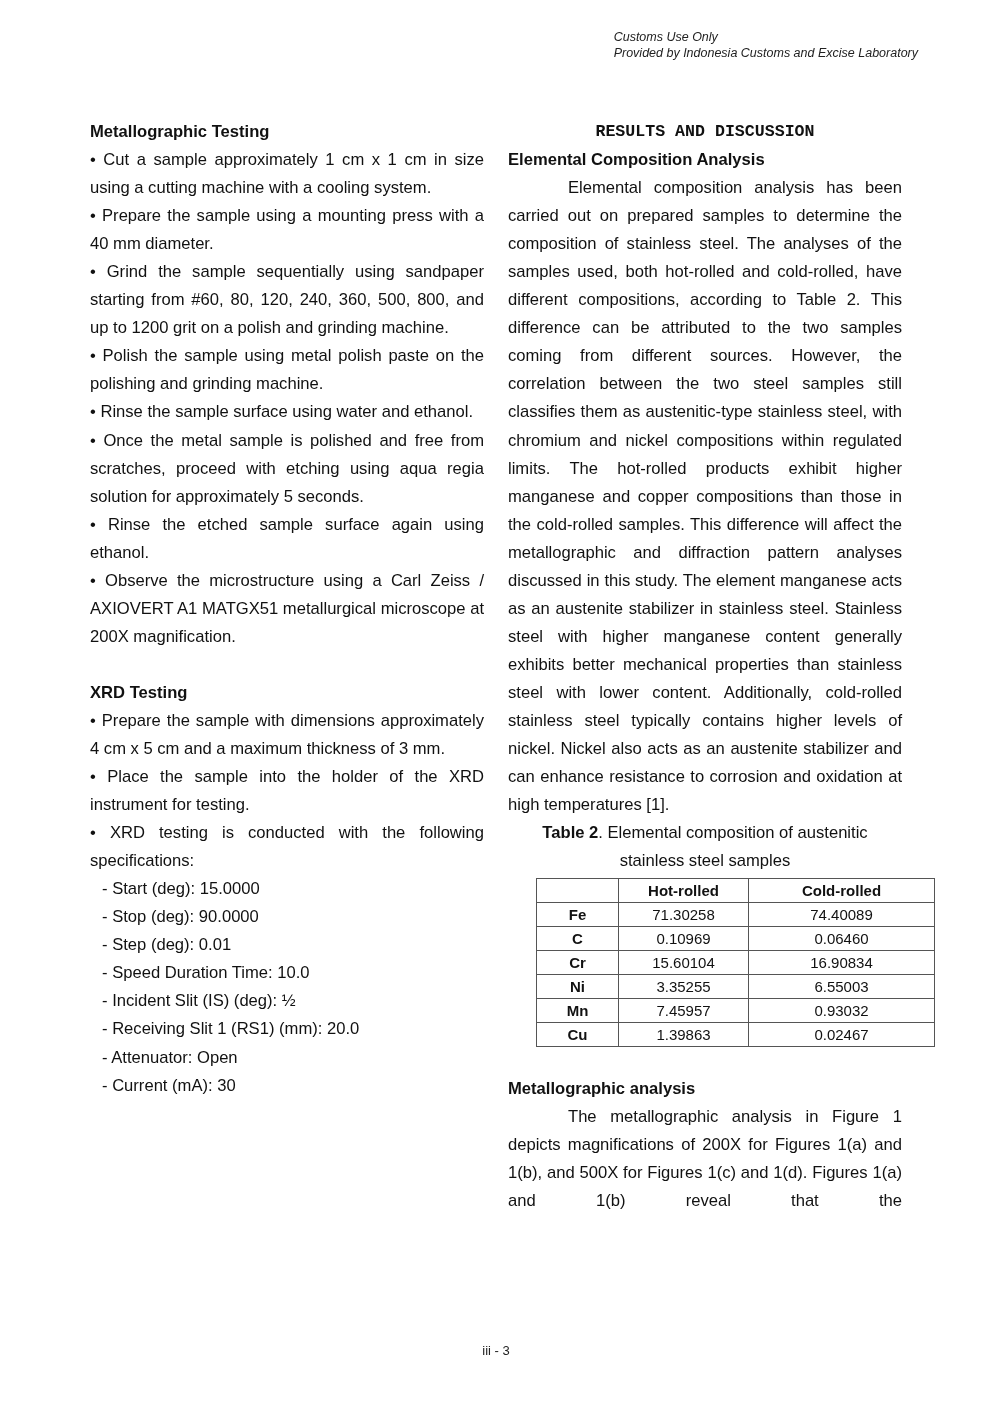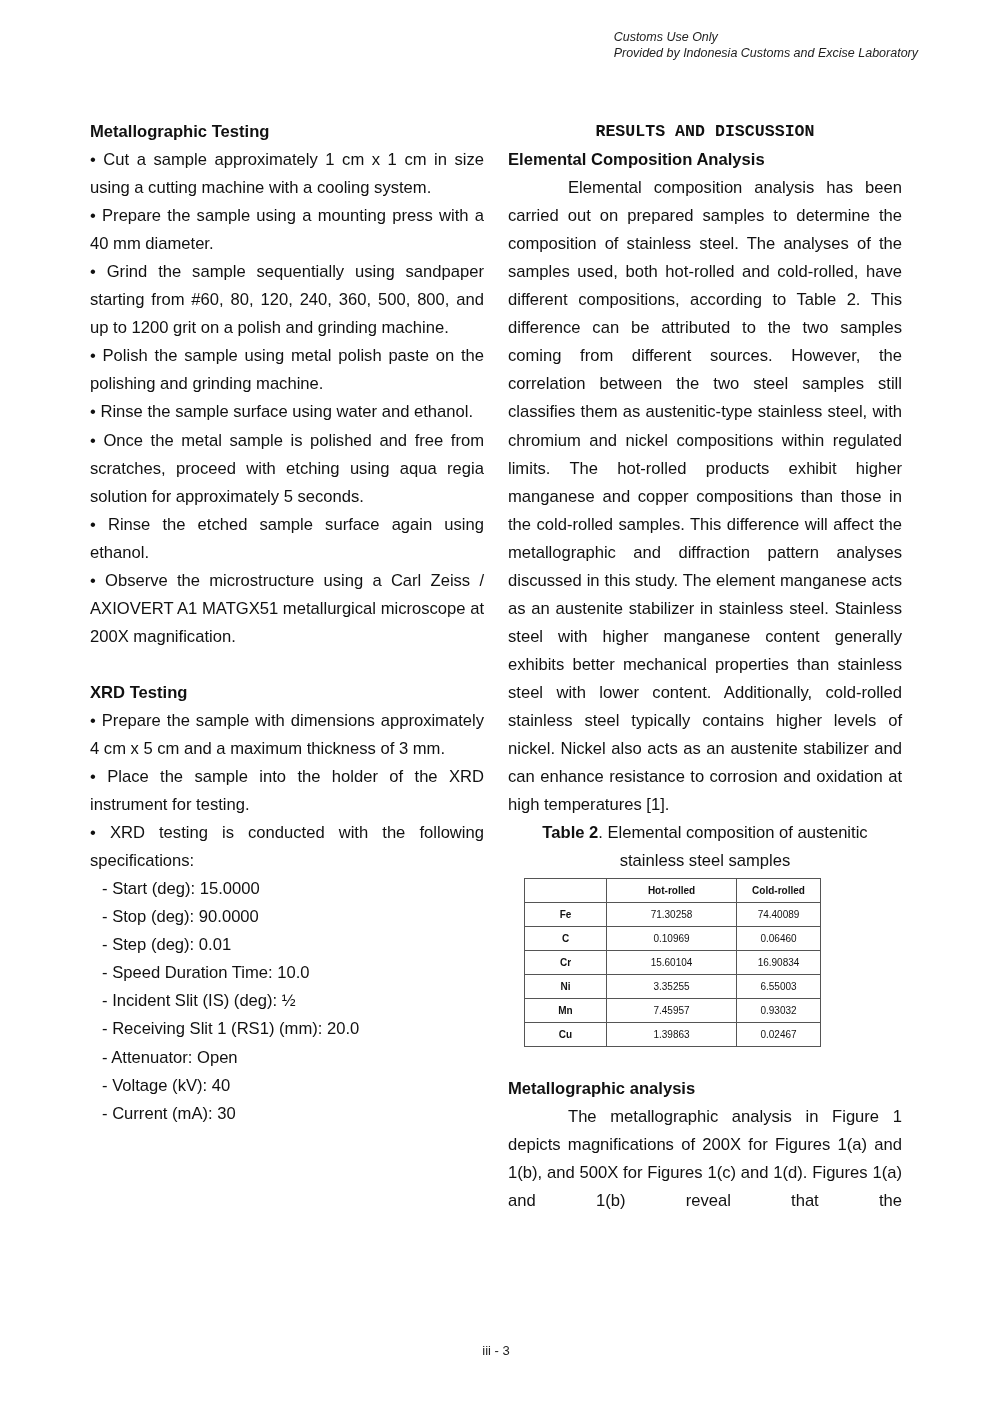--- a/index.html
+++ b/index.html
@@ -10,21 +10,21 @@
   .col { position: absolute; top: 118px; width: 394px; font-size: 16.6px; line-height: 28.05px; }
   .col.left { left: 90px; }
   .col.right { left: 508px; }
   .h { font-weight: bold; margin: 0; }
   .center { text-align: center; font-family: Liberation Mono, monospace; }
   p { margin: 0; text-align: justify; }
   .indent { text-indent: 60px; }
   .gap { height: 28px; }
   .spec { padding-left: 12px; margin: 0; text-align: left; }
   .caption { text-align: center; margin: 0 0 3px 0; }
-  table { border-collapse: collapse; margin-left: 16px; width: 297px; font-size: 10px; }
+  table { border-collapse: collapse; margin-left: 28px; width: 399px; font-size: 15px; }
   td, th { border: 1px solid #555; height: 23px; padding: 0; text-align: center; line-height: 22px; }
   th { font-weight: bold; }
   td.el { font-weight: bold; width: 81px; }
   td.v1 { width: 129px; }
   .footer { position: absolute; left: 0; width: 992px; top: 1343px; text-align: center;
             font-size: 13px; color: #222; }
   .last-justify { text-align-last: justify; }
 </style>
 </head>
 <body>
@@ -49,21 +49,20 @@
   <p>• Prepare the sample with dimensions approximately 4 cm x 5 cm and a maximum thickness of 3 mm.</p>
   <p>• Place the sample into the holder of the XRD instrument for testing.</p>
   <p>• XRD testing is conducted with the following specifications:</p>
   <div class="spec">- Start (deg): 15.0000</div>
   <div class="spec">- Stop (deg): 90.0000</div>
   <div class="spec">- Step (deg): 0.01</div>
   <div class="spec">- Speed Duration Time: 10.0</div>
   <div class="spec">- Incident Slit (IS) (deg): ½</div>
   <div class="spec">- Receiving Slit 1 (RS1) (mm): 20.0</div>
   <div class="spec">- Attenuator: Open</div>
-  <div class="spec">- Voltage (kV): 40</div>
   <div class="spec">- Current (mA): 30</div>
 </div>
 
 <div class="col right">
   <div class="h center">RESULTS AND DISCUSSION</div>
   <div class="h">Elemental Composition Analysis</div>
   <p class="indent">Elemental composition analysis has been carried out on prepared samples to determine the composition of stainless steel. The analyses of the samples used, both hot-rolled and cold-rolled, have different compositions, according to Table 2. This difference can be attributed to the two samples coming from different sources. However, the correlation between the two steel samples still classifies them as austenitic-type stainless steel, with chromium and nickel compositions within regulated limits. The hot-rolled products exhibit higher manganese and copper compositions than those in the cold-rolled samples. This difference will affect the metallographic and diffraction pattern analyses discussed in this study. The element manganese acts as an austenite stabilizer in stainless steel. Stainless steel with higher manganese content generally exhibits better mechanical properties than stainless steel with lower content. Additionally, cold-rolled stainless steel typically contains higher levels of nickel. Nickel also acts as an austenite stabilizer and can enhance resistance to corrosion and oxidation at high temperatures [1].</p>
   <div class="caption">
     <b>Table 2</b><span>. Elemental composition of austenitic stainless steel samples</span>
   </div>

